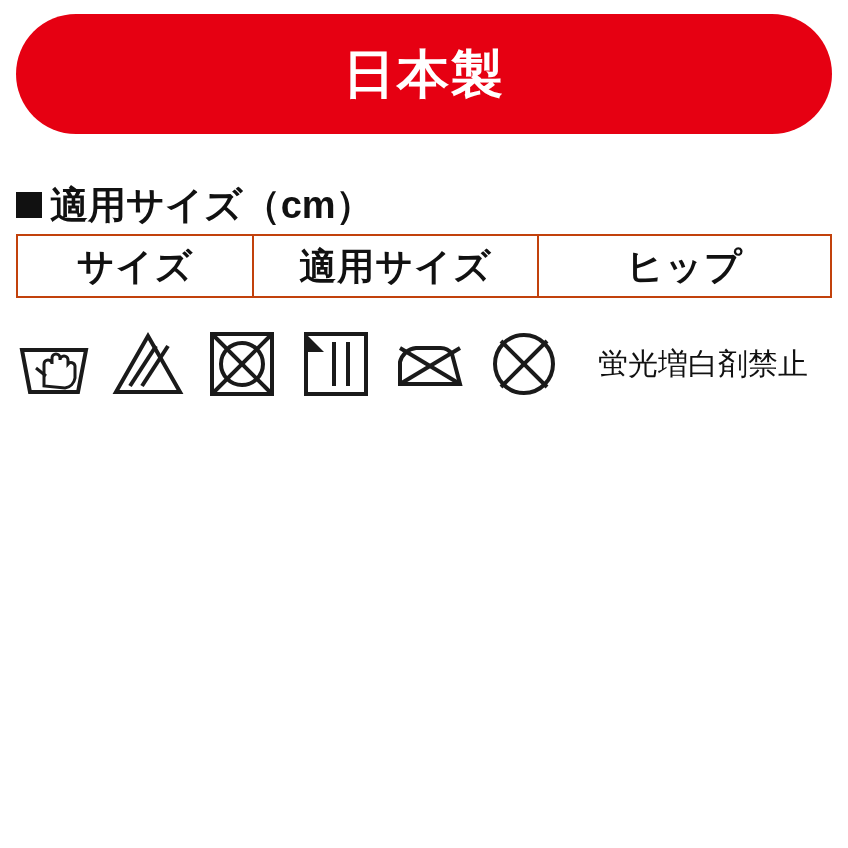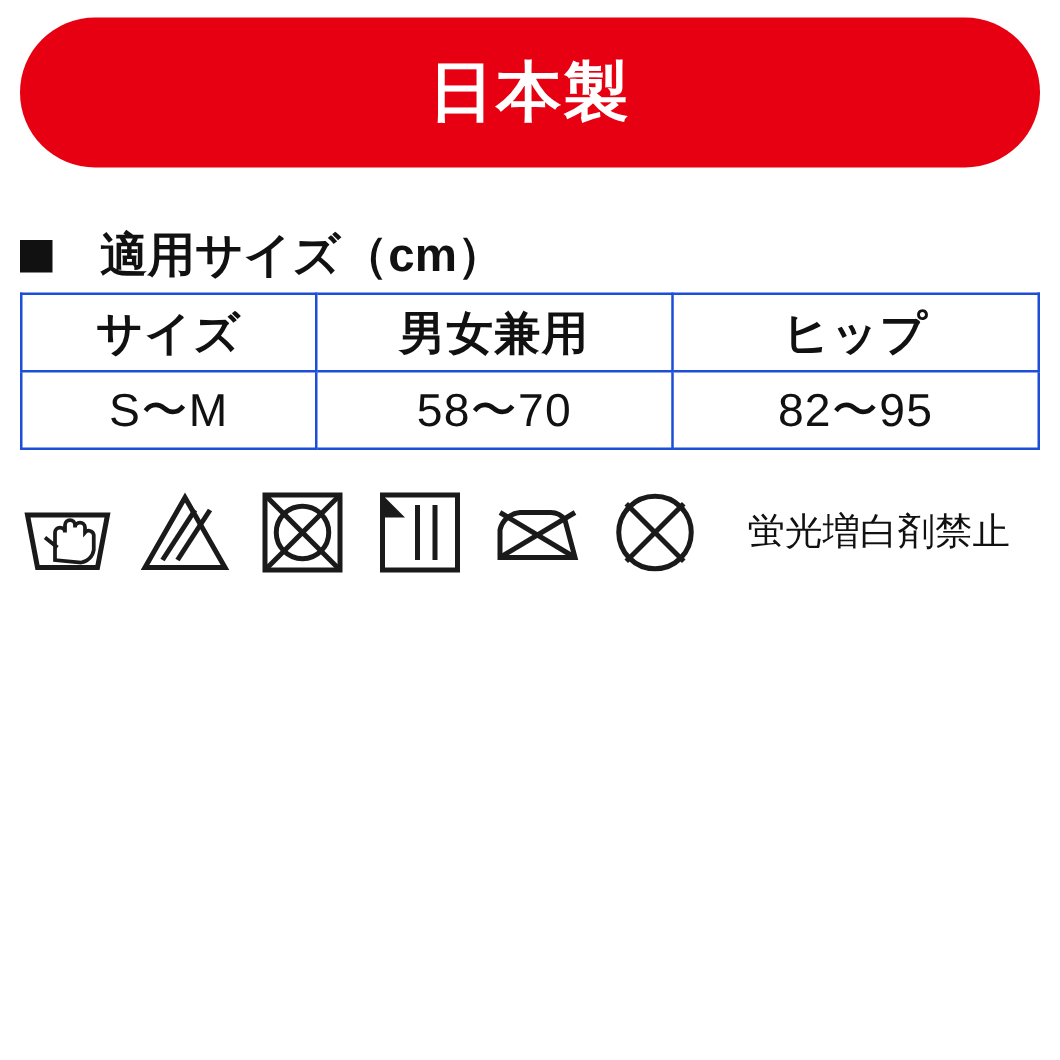--- a/index.html
+++ b/index.html
@@ -50,40 +50,39 @@
   }
 
   
   .section-head {
     display: flex;
     align-items: center;
     margin: 52px 0 10px 16px;
     font-size: 38px;
     font-weight: bold;
     line-height: 1;
-    gap: 30px;
   }
   .sq-marker {
     display: inline-block;
     width: 26px;
     height: 26px;
     background: #111111;
     margin-right: 8px;
   }
 
   
   .size-table {
     width: 816px;
     margin: 0 auto;
     border-collapse: collapse;
     table-layout: fixed;
   }
   .size-table th,
   .size-table td {
-    border: 2px solid #1d4ed8;
+    border: 2px solid #c2410c;
     text-align: center;
     font-size: 37px;
     font-weight: normal;
     height: 60px;
     padding: 0;
     line-height: 1;
     letter-spacing: 1px;
   }
   .size-table th {
     font-weight: bold;
@@ -135,30 +134,25 @@
 
   <table class="size-table">
     <colgroup>
       <col class="c1">
         <col class="c2">
         <col class="c3">
     </colgroup>
     <thead>
       <tr>
         <th>サイズ</th>
-        <th>男女兼用</th>
+        <th>適用サイズ</th>
         <th>ヒップ</th>
       </tr>
     </thead>
     <tbody>
-      <tr>
-        <td>S〜M</td>
-        <td>58〜70</td>
-        <td>82〜95</td>
-      </tr>
     </tbody>
   </table>
 
   <div class="care-row">
 
     <div class="care-icon">
       <svg viewBox="0 0 72 72">
         <path d="M4 22 L68 22 L60 64 L12 64 Z" fill="none" stroke="#1a1a1a" stroke-width="4"></path>
         <path d="M26 58 L26 36 a4 4 0 0 1 8 0 L34 30 a4 4 0 0 1 8 0 L42 32 a4 4 0 0 1 8 0 L50 36 a4 4 0 0 1 7 2 L57 50 a12 12 0 0 1 -10 10 Z" fill="none" stroke="#1a1a1a" stroke-width="3"></path>
         <path d="M18 40 L28 48" fill="none" stroke="#1a1a1a" stroke-width="3"></path>

